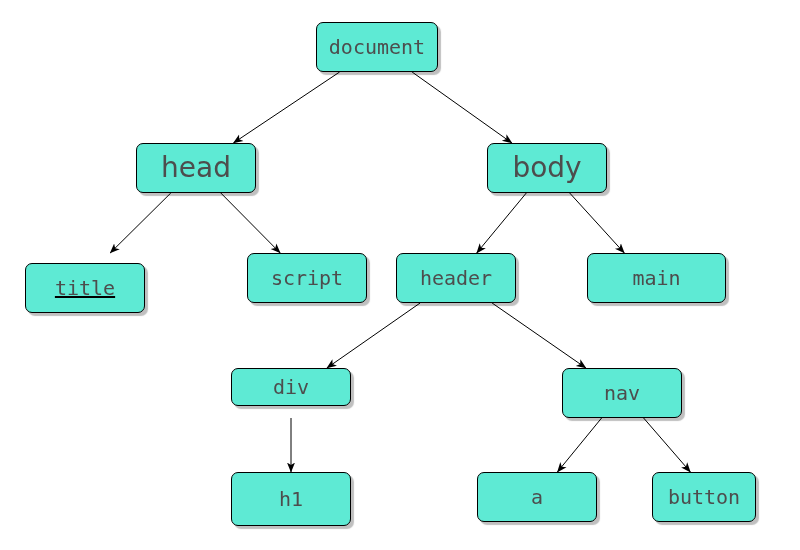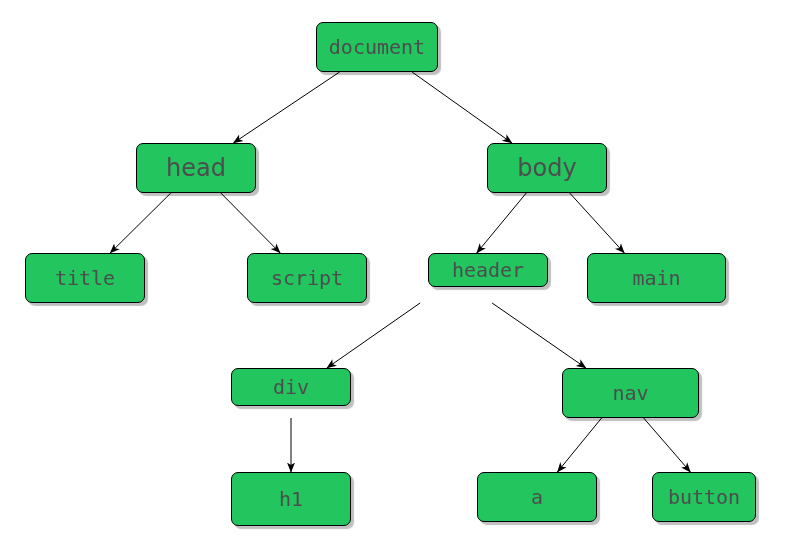--- a/index.html
+++ b/index.html
@@ -22,40 +22,40 @@
   #nodes-layer {
     position: absolute;
     left: 0;
     top: 0;
     width: 100%;
     height: 100%;
   }
   .node {
     position: absolute;
     box-sizing: border-box;
-    background: #22c55e;
+    background: #5eead4;
     border: 1px solid #000000;
     border-radius: 7px;
     box-shadow: 3px 3px 1px rgba(0, 0, 0, 0.25);
     display: flex;
     align-items: center;
     justify-content: center;
   }
   .node .label {
     color: #4d4d4d;
     white-space: nowrap;
     line-height: 1;
   }
   .node.mono .label {
     font-family: "DejaVu Sans Mono", monospace;
     font-size: 20px;
   }
   .node.sans .label {
     font-family: "DejaVu Sans", "Liberation Sans", sans-serif;
-    font-size: 24px;
+    font-size: 28px;
   }
   .edge-line {
     stroke: #000000;
     stroke-width: 1;
     fill: none;
   }
 </style>
 </head>
 <body>
 
@@ -81,36 +81,36 @@
   <div id="nodes-layer">
       <div class="node mono" style="left: 316px; top: 22px; width: 122px; height: 50px;">
         <span class="label">document</span>
       </div>
       <div class="node sans" style="left: 136px; top: 143px; width: 120px; height: 50px;">
         <span class="label">head</span>
       </div>
       <div class="node sans" style="left: 487px; top: 143px; width: 120px; height: 50px;">
         <span class="label">body</span>
       </div>
-      <div class="node mono" style="left: 25px; top: 253px; width: 120px; height: 50px;">
+      <div class="node mono" style="left: 25px; top: 263px; width: 120px; height: 50px; text-decoration: underline;">
         <span class="label">title</span>
       </div>
       <div class="node mono" style="left: 247px; top: 253px; width: 120px; height: 50px;">
         <span class="label">script</span>
       </div>
-      <div class="node mono" style="left: 396px; top: 253px; width: 120px; height: 34px; margin-left: 32px;">
+      <div class="node mono" style="left: 396px; top: 253px; width: 120px; height: 50px;">
         <span class="label">header</span>
       </div>
       <div class="node mono" style="left: 587px; top: 253px; width: 139px; height: 50px;">
         <span class="label">main</span>
       </div>
       <div class="node mono" style="left: 231px; top: 368px; width: 120px; height: 38px;">
         <span class="label">div</span>
       </div>
-      <div class="node mono" style="left: 562px; top: 368px; width: 137px; height: 50px;">
+      <div class="node mono" style="left: 562px; top: 368px; width: 120px; height: 50px;">
         <span class="label">nav</span>
       </div>
       <div class="node mono" style="left: 231px; top: 472px; width: 120px; height: 54px;">
         <span class="label">h1</span>
       </div>
       <div class="node mono" style="left: 477px; top: 472px; width: 120px; height: 50px;">
         <span class="label">a</span>
       </div>
       <div class="node mono" style="left: 652px; top: 472px; width: 104px; height: 50px;">
         <span class="label">button</span>

